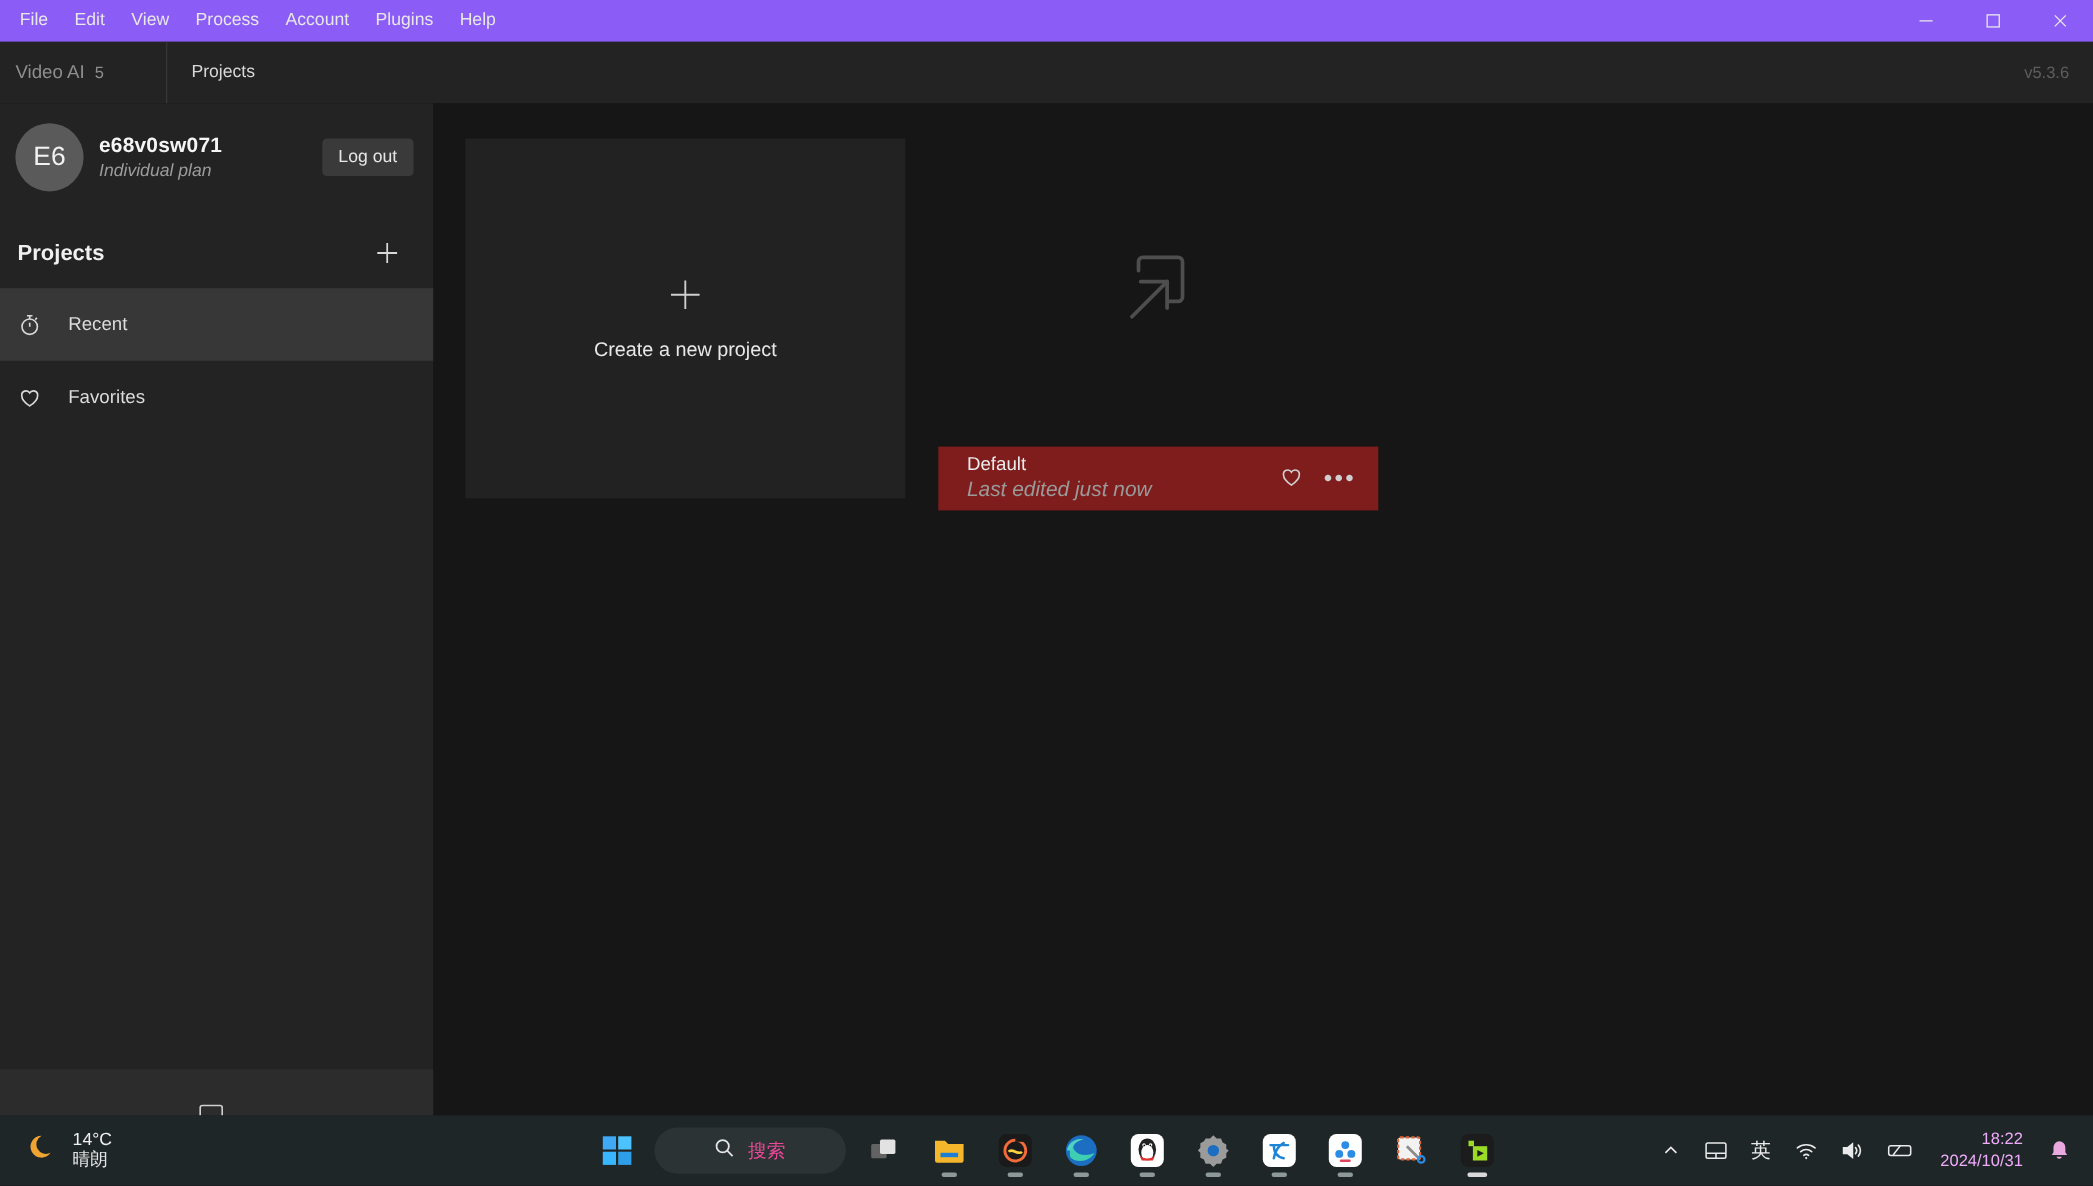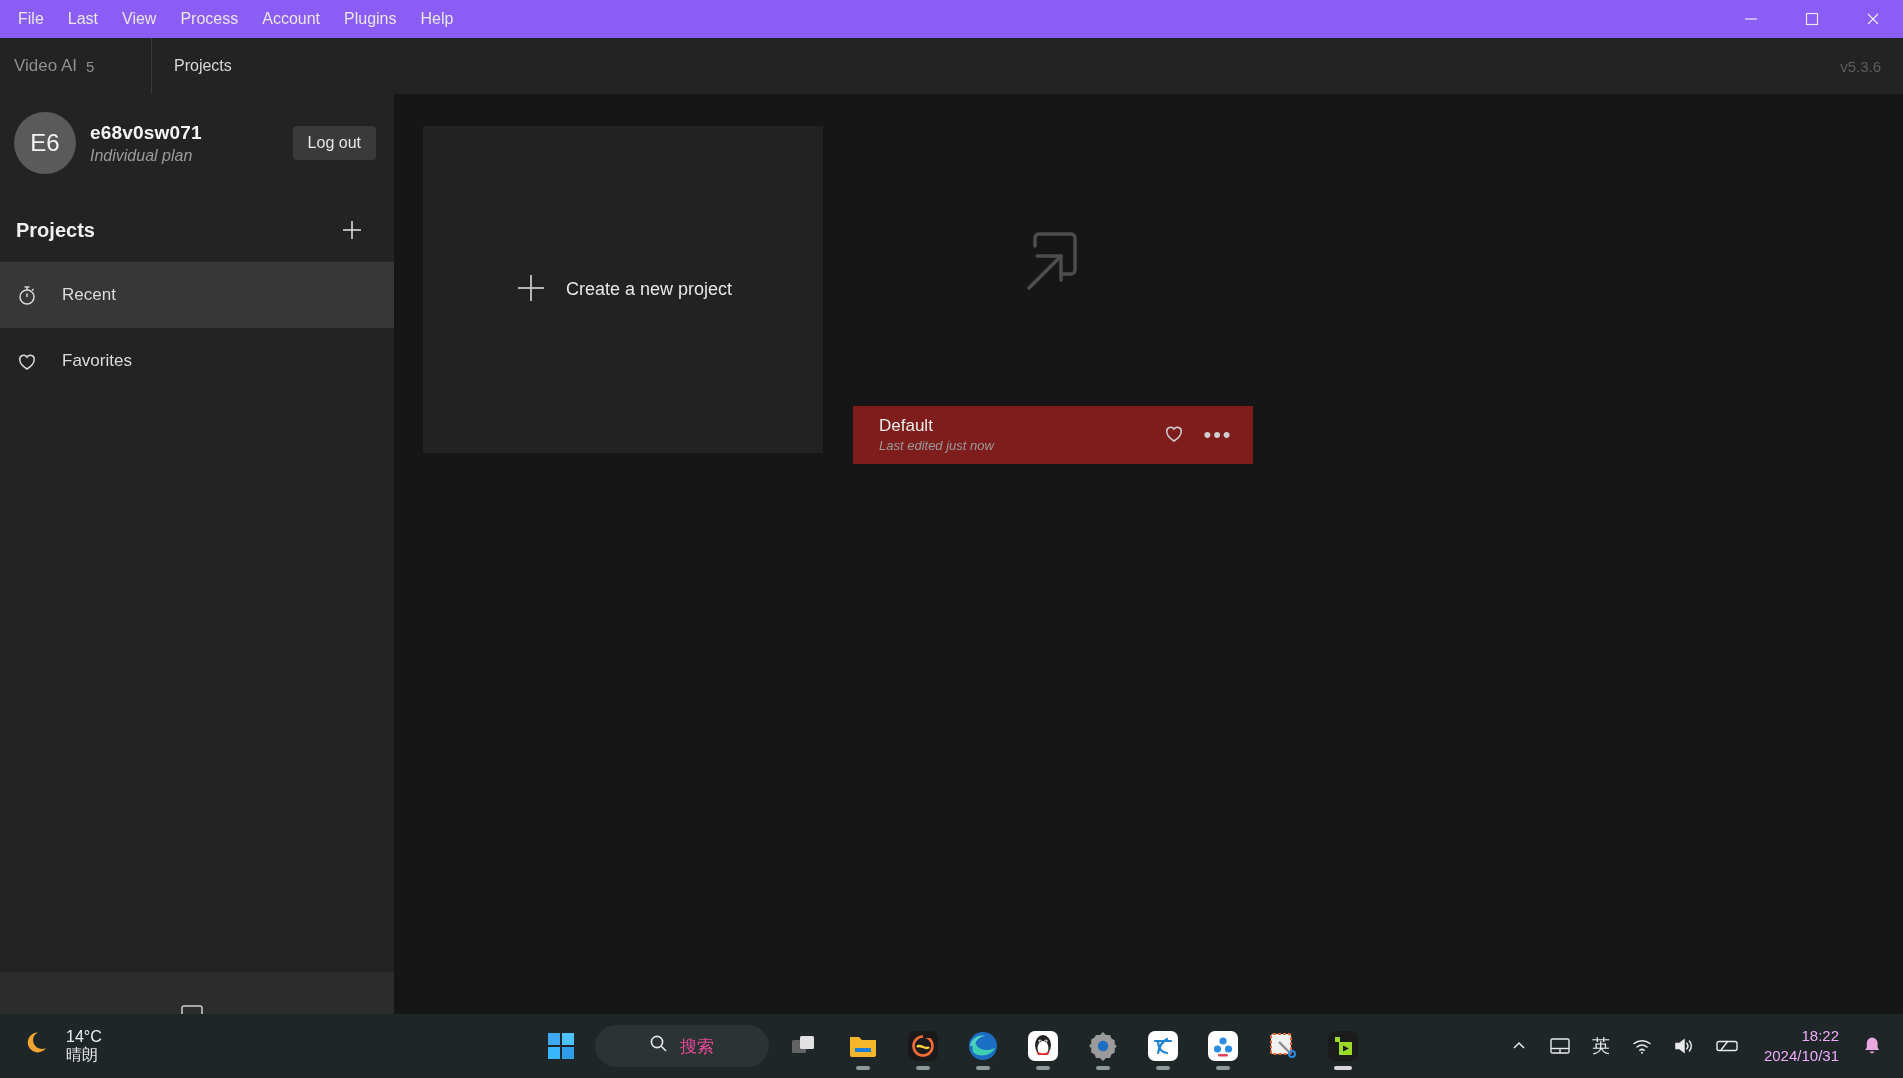--- a/index.html
+++ b/index.html
@@ -94,37 +94,37 @@
 
   
   .main {
     position:absolute; left:394px; top:94px; right:0; bottom:64px;
     background:#161616; padding:32px 0 0 29px;
   }
   .grid { display:flex; gap:30px; align-items:flex-start; }
 
   .new-card {
     width:400px; height:327px; background:#222222;
-    display:flex; flex-direction:row; align-items:center; justify-content:center;
+    display:flex; flex-direction:column; align-items:center; justify-content:center;
     gap:18px; cursor:pointer;
   }
   .new-card-label { color:#e8e8e8; font-size:18px; }
 
   .proj-card { width:400px; cursor:pointer; }
   .proj-thumb {
     height:280px; background:#161616;
     display:flex; align-items:center; justify-content:center;
   }
   .proj-info {
     height:58px; background:#7f1d1d; display:flex; align-items:center;
     padding:0 18px 0 26px; gap:10px;
   }
   .proj-meta { flex:1; min-width:0; }
   .proj-name { color:#ececec; font-size:17px; line-height:1.25; }
-  .proj-sub { color:#9a9a9a; font-size:13px; font-style:italic; line-height:1.3; margin-top:2px; }
+  .proj-sub { color:#9a9a9a; font-size:19px; font-style:italic; line-height:1.3; margin-top:2px; }
   .icon-btn {
     width:34px; height:34px; display:flex; align-items:center; justify-content:center;
     color:#cfcfcf; cursor:pointer; border-radius:3px;
   }
   .dots { letter-spacing:2px; font-size:22px; line-height:0; }
 
   
   .taskbar {
     position:absolute; left:0; bottom:0; width:1903px; height:64px;
     background:#1f2627; display:flex; align-items:center;
@@ -168,21 +168,21 @@
   .ime { font-size:18px; }
 </style>
 </head>
 <body>
 
 <div class="app">
 
   <div class="menubar">
     <div class="menu-items">
       <div class="menu-item">File</div>
-      <div class="menu-item">Last</div>
+      <div class="menu-item">Edit</div>
       <div class="menu-item">View</div>
       <div class="menu-item">Process</div>
       <div class="menu-item">Account</div>
       <div class="menu-item">Plugins</div>
       <div class="menu-item">Help</div>
     </div>
     <div class="win-controls">
       <div class="win-btn">
         <svg width="16" height="16" viewBox="0 0 16 16">
             <line x1="2" y1="8" x2="14" y2="8" stroke="#e9e9e9" stroke-width="1.2"></line>

